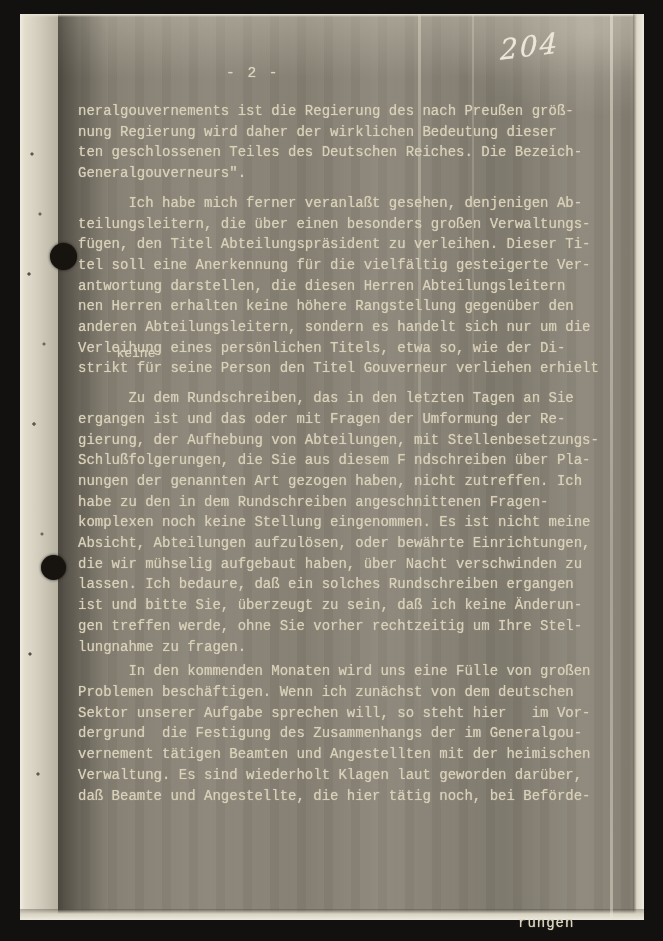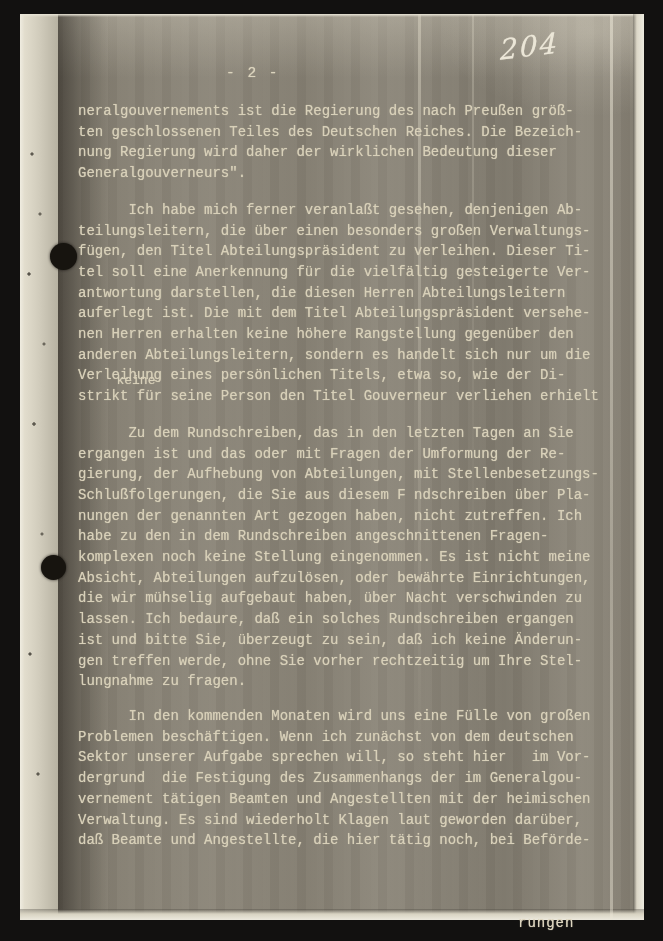--- a/index.html
+++ b/index.html
@@ -127,22 +127,22 @@
   }
   .body-text {
     position: absolute;
     left: 58px; top: 87px;
     width: 556px;
     font-size: 14px;
     line-height: 20.7px;
     color: #d8d0b9;
     text-shadow: 0 0 1px rgba(222,213,188,0.75);
   }
-  .paragraph + .paragraph { margin-top: 16px; }
-  .paragraph:last-child { margin-top: 14px; font-family: Liberation Mono, monospace; }
+  .paragraph + .paragraph { margin-top: 9px; }
+  .paragraph:last-child { margin-top: 4px; font-family: Liberation Mono, monospace; }
   .line { white-space: pre; }
   .insert { position: relative; display: inline-block; width: 0; }
   .insert-word {
     position: absolute;
     left: -12px; bottom: 8px;
     font-size: 13px;
     white-space: pre;
   }
   .catchword {
     position: absolute;
@@ -169,31 +169,30 @@
     <div class="crease crease-3"></div>
     <div class="hole hole-1"></div>
     <div class="hole hole-2"></div>
 
     <div class="folio">204</div>
     <div class="pagenum">- 2 -</div>
 
     <div class="body-text">
         <div class="paragraph">
           <div class="line">neralgouvernements ist die Regierung des nach Preußen größ-</div>
+          <div class="line">nung Regierung wird daher der wirklichen Bedeutung dieser</div>
           <div class="line">ten geschlossenen Teiles des Deutschen Reiches. Die Bezeich-</div>
-          <div class="line">nung Regierung wird daher der wirklichen Bedeutung dieser</div>
           <div class="line">Generalgouverneurs".</div>
         </div>
         <div class="paragraph">
           <div class="line">      Ich habe mich ferner veranlaßt gesehen, denjenigen Ab-</div>
           <div class="line">teilungsleitern, die über einen besonders großen Verwaltungs-</div>
           <div class="line">fügen, den Titel Abteilungspräsident zu verleihen. Dieser Ti-</div>
           <div class="line">tel soll eine Anerkennung für die vielfältig gesteigerte Ver-</div>
           <div class="line">antwortung darstellen, die diesen Herren Abteilungsleitern</div>
-          <div class="line">auferlegt ist. Die mit dem Titel Abteilungspräsident versehe-</div>
           <div class="line">nen Herren erhalten keine höhere Rangstellung gegenüber den</div>
           <div class="line">anderen Abteilungsleitern, sondern es handelt sich nur um die</div>
           <div class="line">Verleihung eines persönlichen Titels, etwa so, wie der Di-</div>
           <div class="line"><span>strikt</span><span class="insert"><span class="insert-word">keine</span></span><span> für seine Person den Titel Gouverneur verliehen erhielt</span></div>
         </div>
         <div class="paragraph">
           <div class="line">      Zu dem Rundschreiben, das in den letzten Tagen an Sie</div>
           <div class="line">ergangen ist und das oder mit Fragen der Umformung der Re-</div>
           <div class="line">gierung, der Aufhebung von Abteilungen, mit Stellenbesetzungs-</div>
           <div class="line">Schlußfolgerungen, die Sie aus diesem F ndschreiben über Pla-</div>

